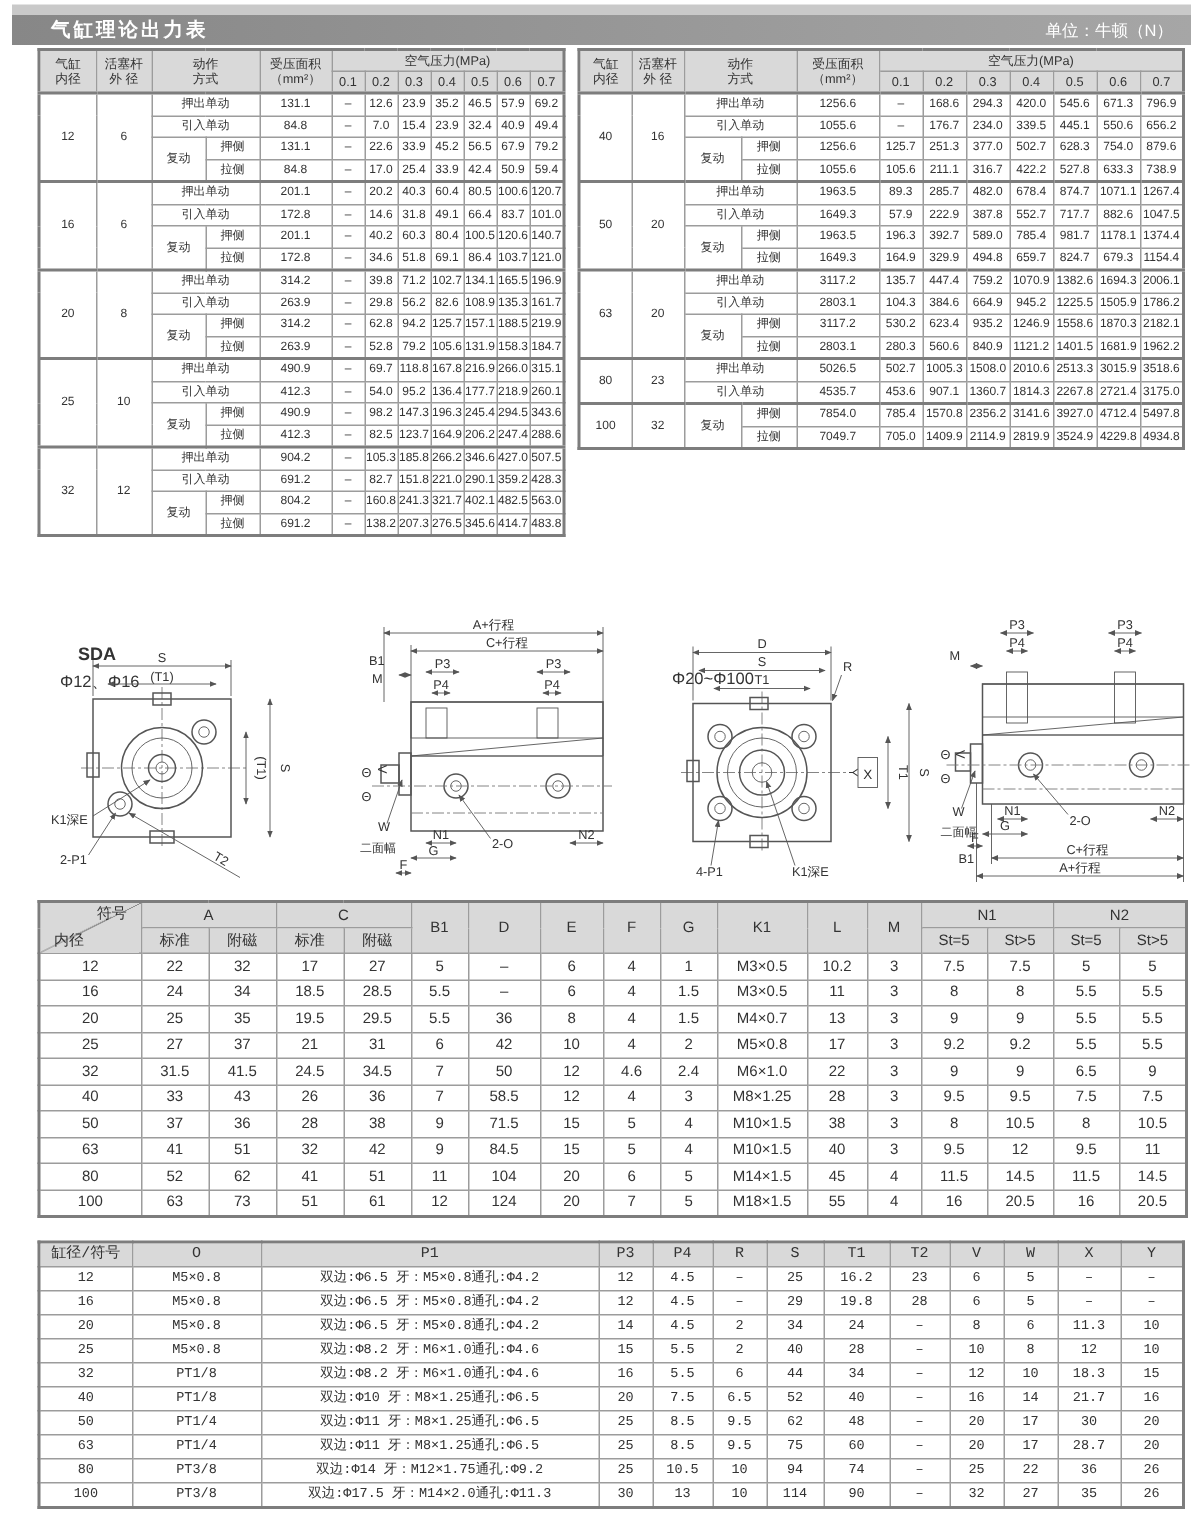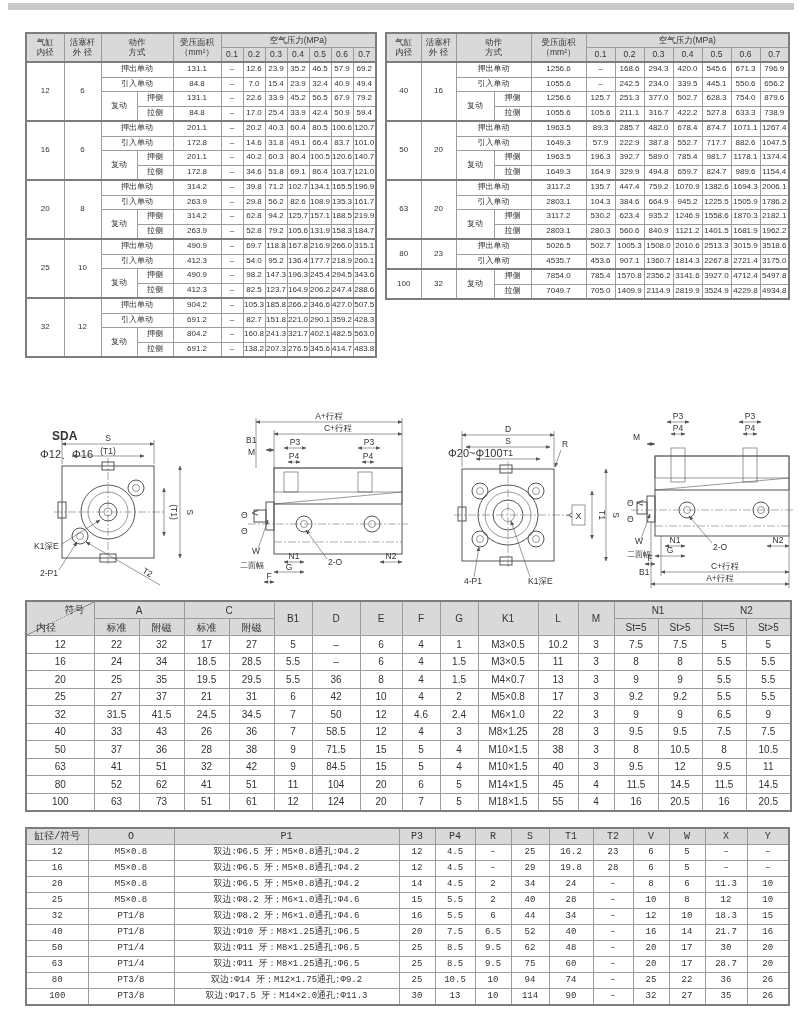--- a/index.html
+++ b/index.html
@@ -45,20 +45,24 @@
         <path d="M0 1 L10 5 L0 9 z" fill="#555"></path>
       </marker>
       <pattern id="hch" width="5" height="5" patternUnits="userSpaceOnUse">
         <path d="M0 5 L5 0" stroke="#b0b0b0" stroke-width="0.8"></path>
       </pattern>
     </defs>
   </svg>
 
   <div class="topstrip"></div>
 
+  <div class="bar" style="top:10px;">
+    <span class="t">气缸理论出力表</span>
+    <span class="u">单位：牛顿（N）</span>
+  </div>
 
   <table class="force" style="left:25px;top:32px;width:350px;">
     <colgroup>
         <col style="width:38px">
         <col style="width:37px">
         <col style="width:36px">
         <col style="width:36px">
         <col style="width:48px">
         <col style="width:22px">
         <col style="width:22px">
@@ -377,21 +381,21 @@
           <td>294.3</td>
           <td>420.0</td>
           <td>545.6</td>
           <td>671.3</td>
           <td>796.9</td>
         </tr>
         <tr>
           <td colspan="2">引入单动</td>
           <td>1055.6</td>
           <td>–</td>
-          <td>242.5</td>
+          <td>176.7</td>
           <td>234.0</td>
           <td>339.5</td>
           <td>445.1</td>
           <td>550.6</td>
           <td>656.2</td>
         </tr>
         <tr>
           <td rowspan="2">复动</td>
           <td>押侧</td>
           <td>1256.6</td>
@@ -451,21 +455,21 @@
           <td>1374.4</td>
         </tr>
         <tr>
           <td>拉侧</td>
           <td>1649.3</td>
           <td>164.9</td>
           <td>329.9</td>
           <td>494.8</td>
           <td>659.7</td>
           <td>824.7</td>
-          <td>989.6</td>
+          <td>679.3</td>
           <td>1154.4</td>
         </tr>
         <tr class="grp">
           <td rowspan="4">63</td>
           <td rowspan="4">20</td>
           <td colspan="2">押出单动</td>
           <td>3117.2</td>
           <td>135.7</td>
           <td>447.4</td>
           <td>759.2</td>

